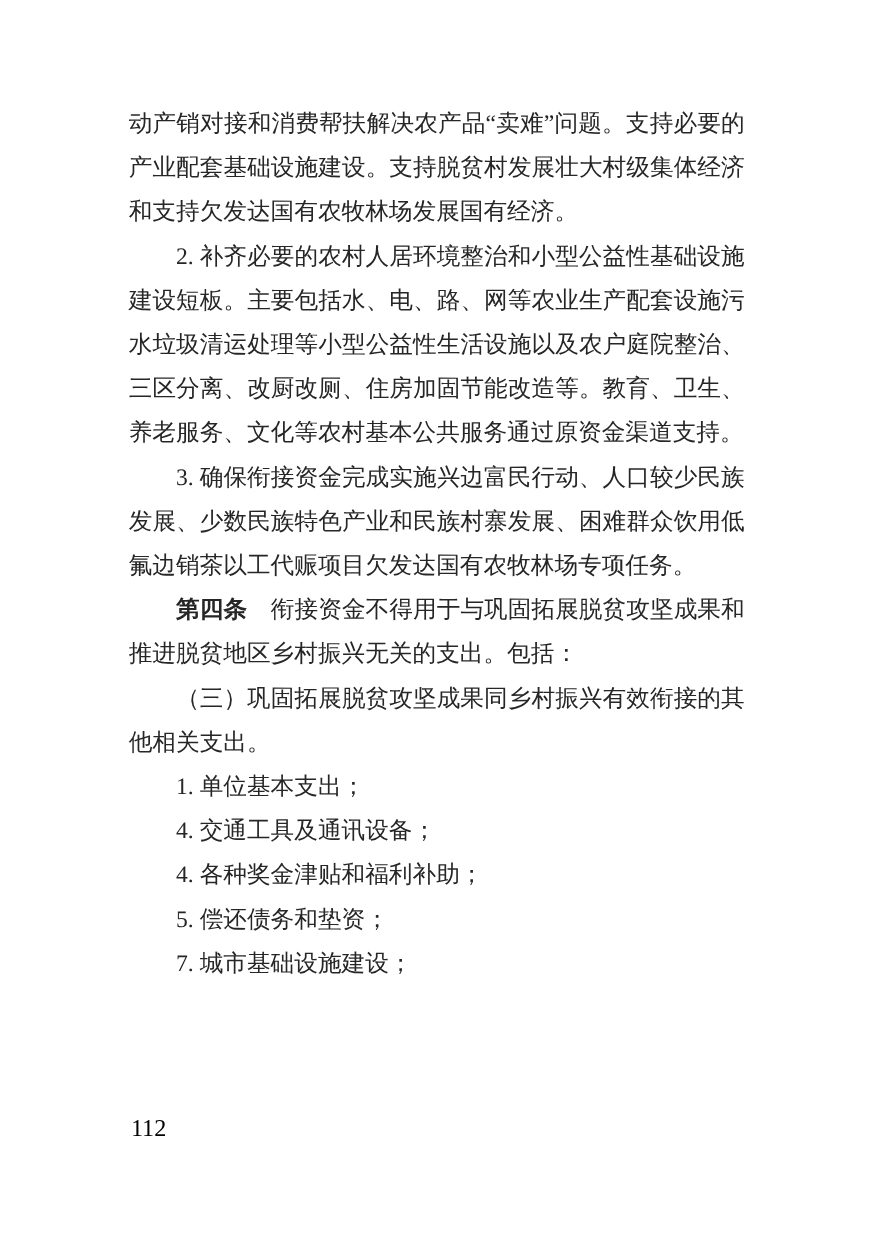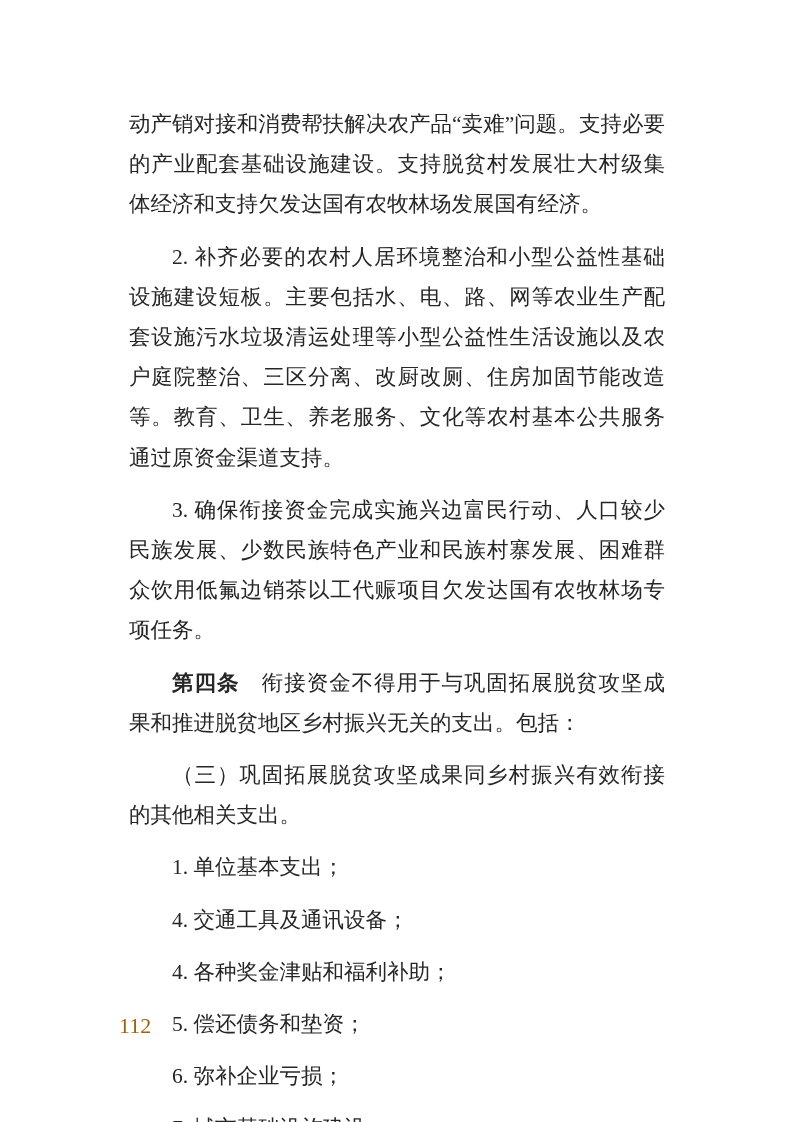--- a/index.html
+++ b/index.html
@@ -16,53 +16,52 @@
     color: #262626;
     overflow: hidden;
   }
   .text-block {
     position: absolute;
     left: 117px;
     top: 92px;
     width: 560px;
   }
   .para {
-    margin: 12px;
+    margin: 0;
     font-size: 21.5px;
     line-height: 40.2px;
     text-align: justify;
     text-justify: inter-character;
     word-break: break-all;
   }
   .para.indent {
     text-indent: 2em;
   }
   .lead-bold {
     font-weight: bold;
   }
   .page-number {
     position: absolute;
     left: 119px;
     top: 1013px;
     font-size: 22px;
     line-height: 26px;
-    color: #a16207;
+    color: #000000;
   }
 </style>
 </head>
 <body>
 
 <div class="page">
   <div class="text-block">
     <p class="para">动产销对接和消费帮扶解决农产品“卖难”问题。支持必要的产业配套基础设施建设。支持脱贫村发展壮大村级集体经济和支持欠发达国有农牧林场发展国有经济。</p>
     <p class="para indent">2. 补齐必要的农村人居环境整治和小型公益性基础设施建设短板。主要包括水、电、路、网等农业生产配套设施污水垃圾清运处理等小型公益性生活设施以及农户庭院整治、三区分离、改厨改厕、住房加固节能改造等。教育、卫生、养老服务、文化等农村基本公共服务通过原资金渠道支持。</p>
     <p class="para indent">3. 确保衔接资金完成实施兴边富民行动、人口较少民族发展、少数民族特色产业和民族村寨发展、困难群众饮用低氟边销茶以工代赈项目欠发达国有农牧林场专项任务。</p>
     <p class="para indent"><span class="lead-bold">第四条</span><span>　衔接资金不得用于与巩固拓展脱贫攻坚成果和推进脱贫地区乡村振兴无关的支出。包括：</span></p>
     <p class="para indent">（三）巩固拓展脱贫攻坚成果同乡村振兴有效衔接的其他相关支出。</p>
     <p class="para indent">1. 单位基本支出；</p>
     <p class="para indent">4. 交通工具及通讯设备；</p>
     <p class="para indent">4. 各种奖金津贴和福利补助；</p>
     <p class="para indent">5. 偿还债务和垫资；</p>
-    <p class="para indent">6. 弥补企业亏损；</p>
     <p class="para indent">7. 城市基础设施建设；</p>
   </div>
   <div class="page-number">112</div>
 </div>
 
 </body></html>

